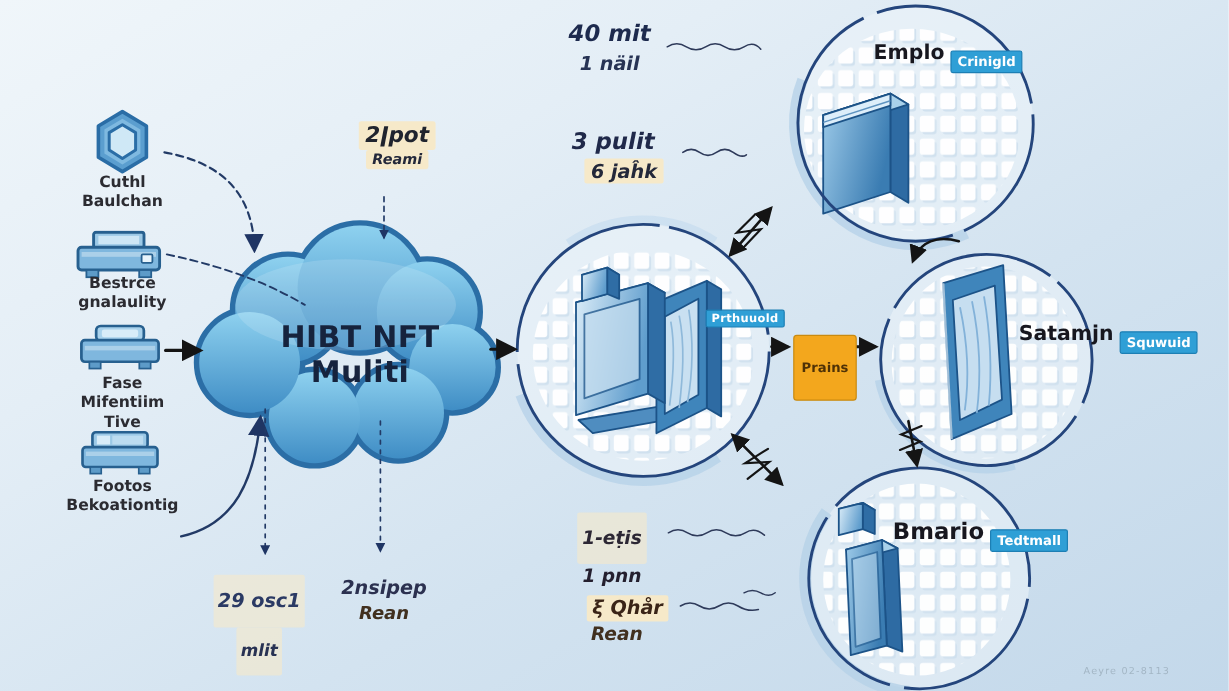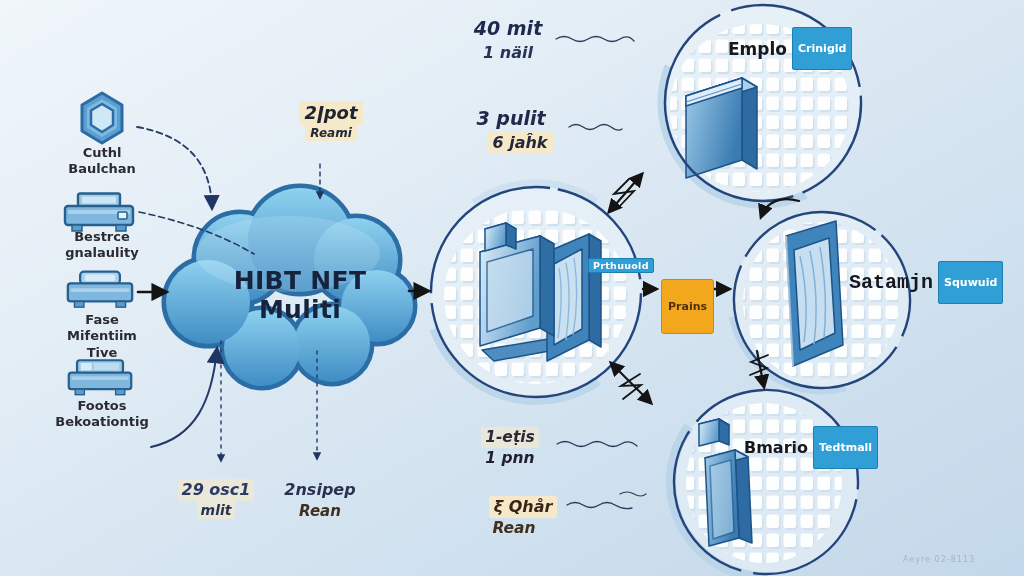--- a/index.html
+++ b/index.html
@@ -7,34 +7,34 @@
     position:relative;width:1024px;height:576px;overflow:hidden;
     font-family:"DejaVu Sans",sans-serif;
     background:linear-gradient(150deg,#f0f6fa 0%,#e4eef6 30%,#d3e3f0 62%,#c3d8ea 100%);
   }
   .art{position:absolute;left:0;top:0;}
   .lbl{position:absolute;font-weight:bold;text-align:center;line-height:1.35;}
   .icon{position:absolute;}
   .icon-label{font-size:13px;line-height:1.25;color:#2b2b31;white-space:pre-line;width:120px;}
   .note .l1,.note .l2{display:block;font-style:italic;}
   .hl{background:#f6e9c9;padding:0 5px;border-radius:2px;display:inline-block;margin-left:18px;}
-  .hl-light{background:rgba(246,233,201,.6);padding:0 4px;border-radius:2px;display:inline-block;}
+  .hl-light{background:rgba(246,233,201,.6);padding:11px 4px;border-radius:2px;display:inline-block;}
   .chip-blue{
     position:absolute;background:#2f9fd6;color:#fff;font-weight:bold;
     font-size:11px;padding:2px 5px;border-radius:2px;border:1px solid #1d7fb4;
     letter-spacing:.3px;white-space:nowrap;
   }
   .chip-orange{
     position:absolute;background:#f3a71d;color:#4f3206;font-weight:bold;
     font-size:11px;padding:20px 6px;border-radius:3px;border:1px solid #c98a10;white-space:nowrap;
   }
   .node-head{position:absolute;display:flex;align-items:center;gap:5px;}
-  .node-title{font-weight:bold;font-size:16px;color:#17171f;}
+  .node-title{font-weight:bold;font-size:19px;color:#17171f;}
   .node-chip{background:#2f9fd6;color:#fff;font-weight:bold;font-size:11px;
-    padding:14px 5px;border-radius:2px;border:1px solid #1d7fb4;white-space:nowrap;}
+    padding:2px 5px;border-radius:2px;border:1px solid #1d7fb4;white-space:nowrap;margin-top:15px;}
   .cloud-title{position:absolute;left:190px;top:266px;width:220px;text-align:center;
     font-size:25px;font-weight:bold;color:#16233d;letter-spacing:.3px;}
   .watermark{position:absolute;left:903px;top:555px;font-size:8px;color:#a3b6c5;
     letter-spacing:1px;font-weight:normal;}
 </style>
 </head>
 <body>
 
 <div class="stage">
 
@@ -262,21 +262,21 @@
   </div>
 
   <span class="chip-blue" style="left:588px;top:258px;font-size:9.5px;padding:1px 4px;">Prthuuold</span>
   <span class="chip-orange" style="left:661px;top:279px;">Prains</span>
 
   <div class="node-head" style="left:728px;top:27px;">
     <span class="node-title" style="font-size:17px;">Emplo</span>
     <span class="node-chip">Crinigld</span>
   </div>
   <div class="node-head" style="left:849px;top:261px;">
-    <span class="node-title" style="font-size:20px;font-family:Liberation Mono, monospace;">Satamjn</span>
+    <span class="node-title" style="font-size:17px;">Satamjn</span>
     <span class="node-chip">Squwuid</span>
   </div>
   <div class="node-head" style="left:744px;top:426px;">
     <span class="node-title">Bmario</span>
     <span class="node-chip">Tedtmall</span>
   </div>
 
   <div class="watermark">Aeyre 02-8113</div>
 </div>
 

